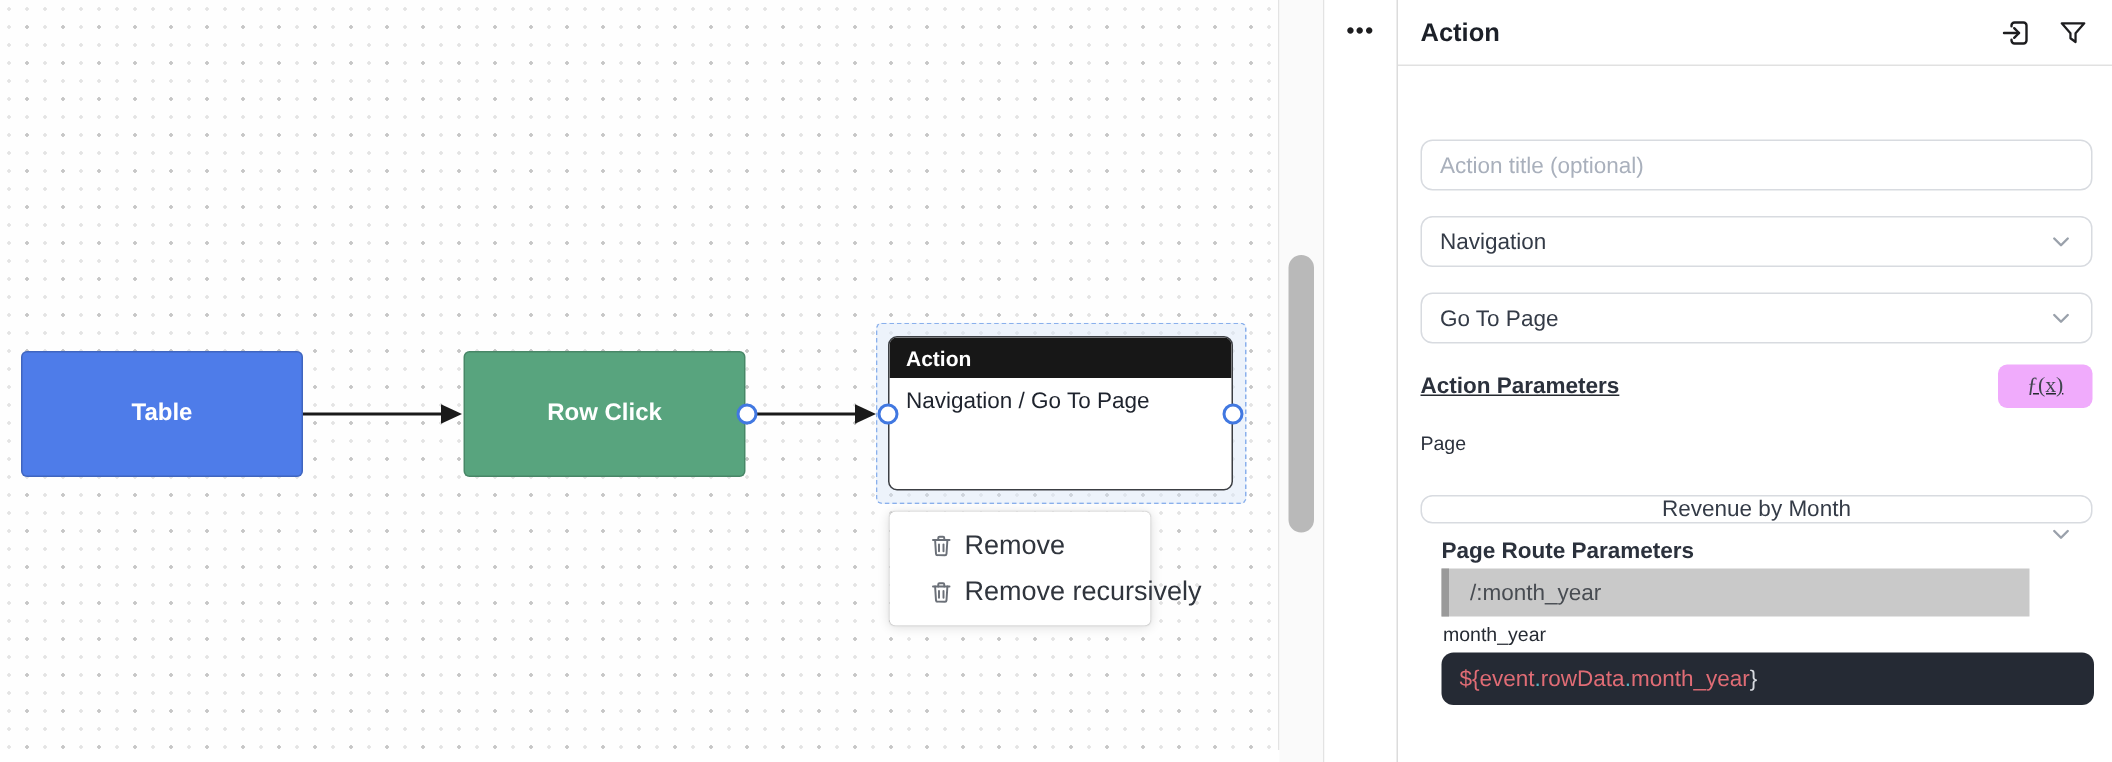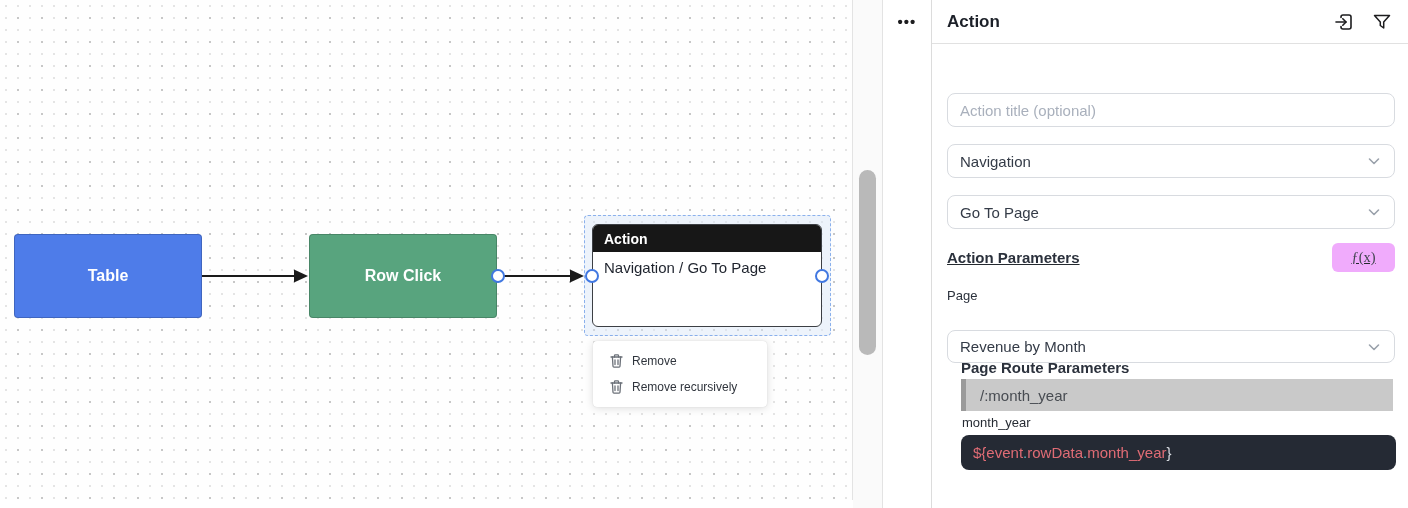--- a/index.html
+++ b/index.html
@@ -84,23 +84,24 @@
     width: 174px;
     background: #ffffff;
     border-radius: 4px;
     box-shadow: 0 1px 8px rgba(0,0,0,0.14), 0 0 1px rgba(0,0,0,0.18);
     padding: 7px 0;
     z-index: 5;
   }
   .context-menu-item {
     display: flex; align-items: center; gap: 8px;
     padding: 5px 16px;
-    font-size: 12px; color: #30353d;
+    font-size: 18px; color: #30353d;
     cursor: pointer;
     white-space: nowrap;
+    margin-left: 11px;
   }
   .context-menu-item svg { flex: 0 0 auto; }
 
   
   .gutter {
     position: relative;
     width: 30px; height: 508px;
     background: #fafafa;
     border-right: 1px solid #e3e3e3;
   }
@@ -171,21 +172,21 @@
     margin-left: auto;
     background: #f0abfc; border: none; border-radius: 6px;
     width: 63px; height: 29px;
     font-size: 14.5px; color: #3f454e;
     cursor: pointer;
     font-family: "Liberation Serif", serif;
   }
   .plain-label { position: absolute; font-size: 13px; color: #2b313c; }
 
   .route-bar {
-    position: absolute; left: 29px; top: 379px; width: 432px; height: 32px;
+    position: absolute; left: 29px; top: 379px; width: 392px; height: 32px;
     background: #c9c9c9;
     border-left: 5px solid #9a9a9a;
     display: flex; align-items: center;
     padding: 0 14px;
     font-size: 15px; color: #484c52;
   }
   .code-box {
     position: absolute; left: 29px; top: 435px; width: 435px; height: 35px;
     background: #252a34;
     border-radius: 8px;
@@ -312,21 +313,21 @@
         </span>
       </div>
 
       <div class="row-heading" style="top:199px; height:29px;">
         <span class="section-heading">Action Parameters</span>
         <button class="fx-btn">ƒ(x)</button>
       </div>
 
       <span class="plain-label" style="left:15px; top:244px;">Page</span>
 
-      <div class="field" style="top:270px; height:33px;">
+      <div class="field" style="top:270px; height:19px;flex-direction:column;">
         <span>Revenue by Month</span>
         <span class="chev">
           <svg width="16" height="16" viewBox="0 0 16 16" fill="none" stroke="#9aa1ab" stroke-width="1.6" stroke-linecap="round" stroke-linejoin="round">
               <path d="M3.5 6 L8 10.5 L12.5 6"></path>
             </svg>
         </span>
       </div>
 
       <span class="section-heading" style="position:absolute; left:29px; top:315px;">Page Route Parameters</span>
 

